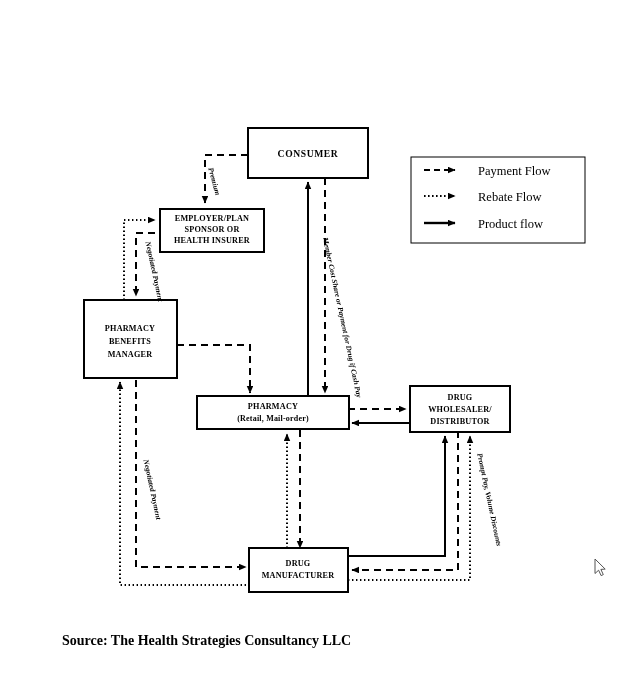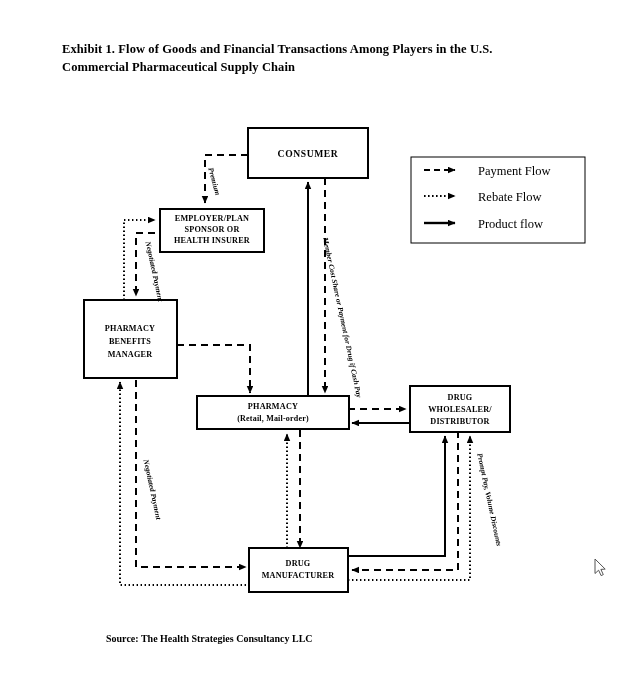--- a/index.html
+++ b/index.html
@@ -12,21 +12,21 @@
     position:relative;
   }
   .page{position:absolute;inset:0;background:#fff;}
   #title{
     position:absolute;left:62px;top:40px;width:500px;
     font-size:12.5px;font-weight:bold;line-height:1.45;
     letter-spacing:0.1px;
   }
   #source{
     position:absolute;left:62px;top:633px;
-    font-size:10px;font-weight:bold;margin-left:44px;
+    font-size:14px;font-weight:bold;
   }
   svg#diagram{position:absolute;left:0;top:0;width:620px;height:697px;}
   .boxrect{fill:#ffffff;stroke:#000000;stroke-width:2;}
   .legendrect{fill:#ffffff;stroke:#000000;stroke-width:1;}
   .boxlabel{
     font-family:"Liberation Serif", serif;
     font-size:8.2px;font-weight:bold;text-anchor:middle;
     fill:#000;letter-spacing:0.2px;
   }
   .boxlabel.big{font-size:9.6px;letter-spacing:0.6px;}
@@ -47,21 +47,20 @@
   .legend-solid{stroke-width:2.4;}
   .legend-dashed{stroke-width:2.2;stroke-dasharray:6 4;}
   .legend-dotted{stroke-width:2.2;stroke-dasharray:1.6 2.4;}
   #cursor{position:absolute;left:594px;top:558px;width:12px;height:19px;}
 </style>
 </head>
 <body>
 
 <div class="page">
 
-  <div id="title">Exhibit 1.  Flow of Goods and Financial Transactions Among Players in the U.S. Commercial Pharmaceutical Supply Chain</div>
 
   <svg id="diagram" viewBox="0 0 620 697">
     <defs>
       <marker id="ahSolid" markerWidth="9" markerHeight="9" refX="7.4" refY="3.4" orient="auto" markerUnits="userSpaceOnUse">
         <path d="M0,0 L8,3.4 L0,6.8 z" fill="#000"></path>
       </marker>
       <marker id="ahDash" markerWidth="9" markerHeight="9" refX="7.4" refY="3.4" orient="auto" markerUnits="userSpaceOnUse">
         <path d="M0,0 L8,3.4 L0,6.8 z" fill="#000"></path>
       </marker>
       <marker id="ahDot" markerWidth="9" markerHeight="9" refX="7.4" refY="3.4" orient="auto" markerUnits="userSpaceOnUse">

